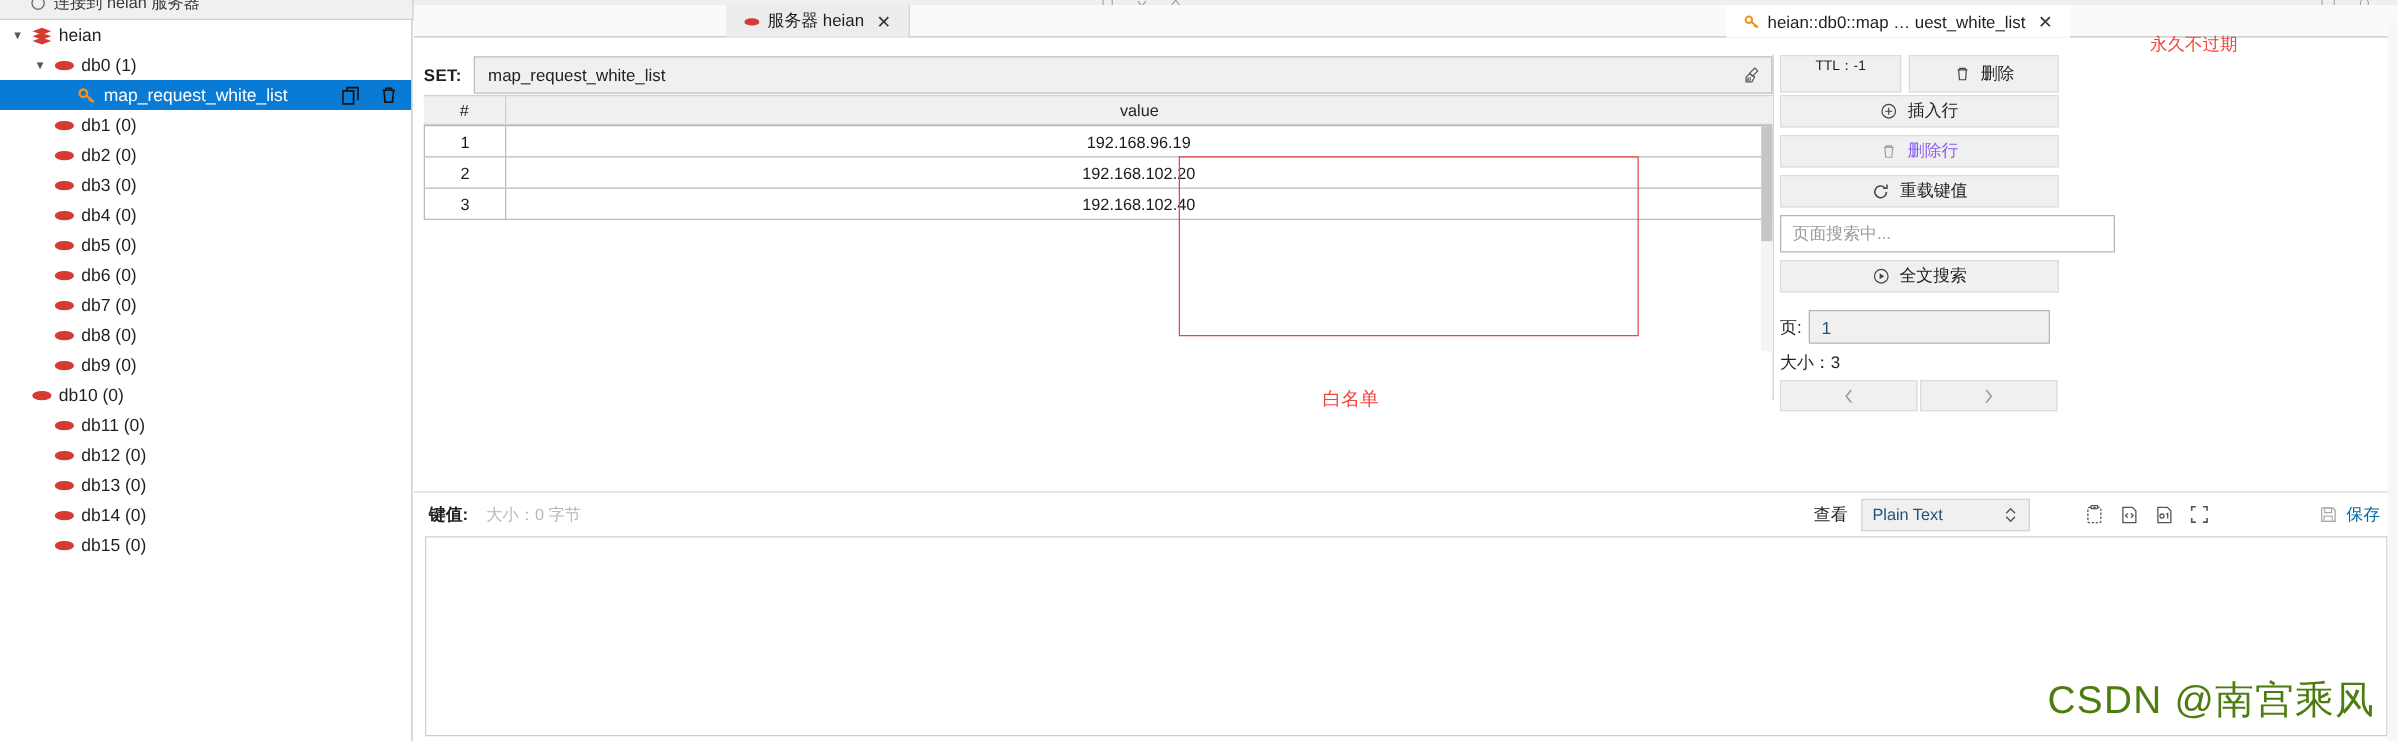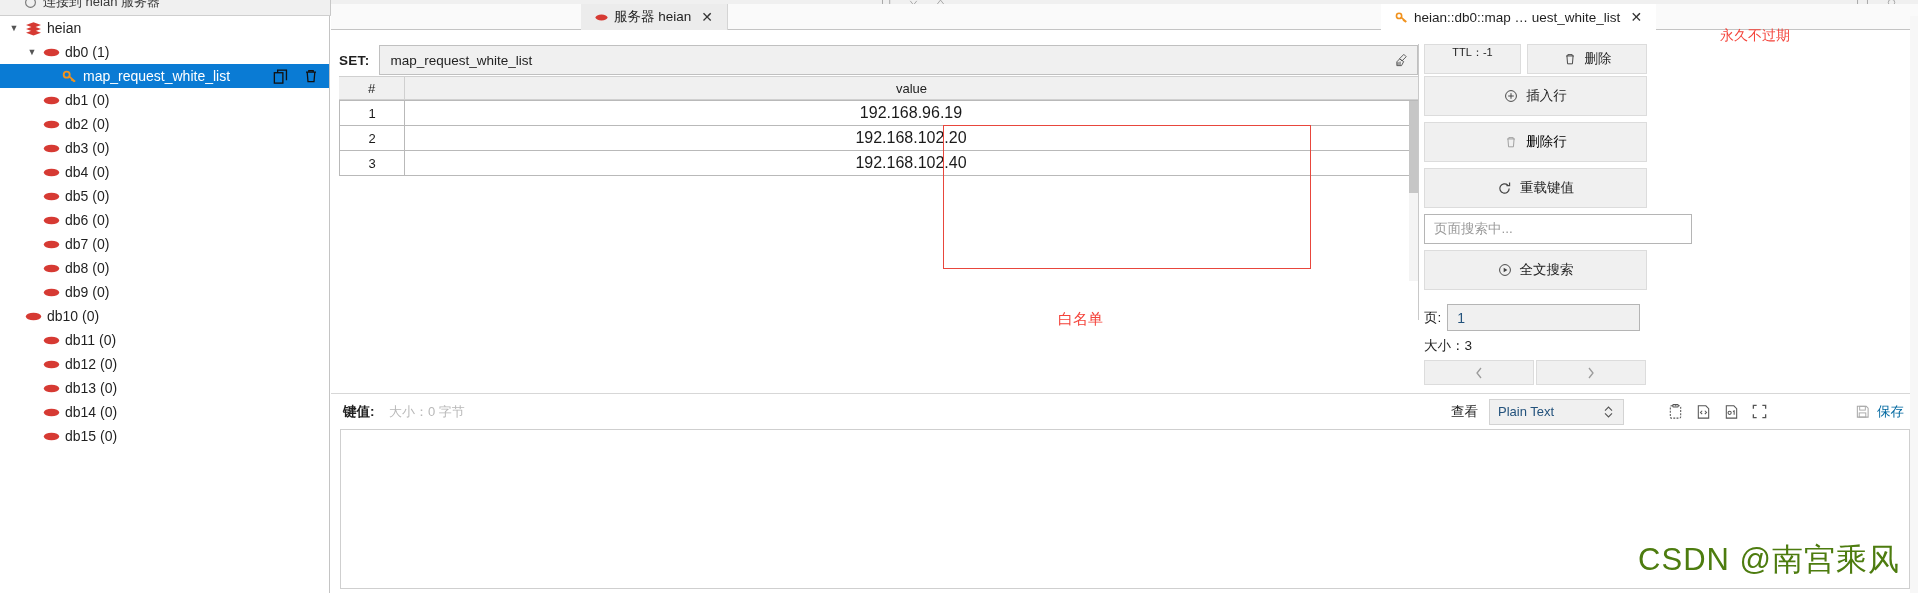--- a/index.html
+++ b/index.html
@@ -99,45 +99,45 @@
   }
   .th-row { display: flex; height: 24px; background: #f0f0f0; border-bottom: 1px solid #d0d0d0;
             border-top: 1px solid #d0d0d0; }
   .th { display: flex; align-items: center; justify-content: center; font-size: 13px; color: #222; }
   .th-num { width: 66px; border-right: 1px solid #d0d0d0; }
   .th-val { flex: 1; }
   .tr { display: flex; height: 25px; border-bottom: 1px solid #b9b9b9; }
   .tr .c-num { width: 66px; display: flex; align-items: center; justify-content: center;
                font-size: 13px; border-right: 1px solid #b9b9b9; border-left: 1px solid #b9b9b9; }
   .tr .c-val { flex: 1; display: flex; align-items: center; justify-content: center;
-               font-size: 16px; border-right: 1px solid #b9b9b9; }
+               font-size: 13px; border-right: 1px solid #b9b9b9; }
   .tbody-border { border-top: 1px solid #b9b9b9; }
 
   .annot-box {
     position: absolute; left: 943px; top: 125px; width: 368px; height: 144px;
     border: 1px solid #e8463c; pointer-events: none;
   }
   .annot-text {
     position: absolute; left: 1058px; top: 310px; font-size: 15px; color: #f4433a;
   }
 
   .vscroll {
     position: absolute; right: 0; top: 25px; width: 9px; height: 180px; background: #f4f4f4;
   }
   .vscroll .thumb { position: absolute; top: 0; left: 0; width: 9px; height: 92px; background: #c6c6c6; }
 
   
   .rpanel { position: absolute; top: 76px; left: 1424px; width: 494px; }
   .rbtn {
-    width: 223px; height: 40px; margin-bottom: 6px;
+    width: 223px; height: 26px; margin-bottom: 6px;
     background: #f0f0f0; border: 1px solid #dcdcdc;
     display: flex; align-items: center; justify-content: center; gap: 8px;
     font-size: 13.5px; color: #1f1f1f;
   }
-  .rbtn.disabled { color: #000000; text-align: center; }
+  .rbtn.disabled { color: #8b5cf6; text-align: center; }
   .rinput {
     width: 268px; height: 30px; margin-bottom: 6px;
     background: #ffffff; border: 1px solid #b5b5b5;
     display: flex; align-items: center; padding: 0 9px;
     font-size: 13.5px; color: #9a9a9a;
   }
   .pager { margin-top: 14px; }
   .pager-row { display: flex; align-items: center; gap: 6px; }
   .pager-lbl { font-size: 13.5px; color: #1f1f1f; }
   .pager-input {

